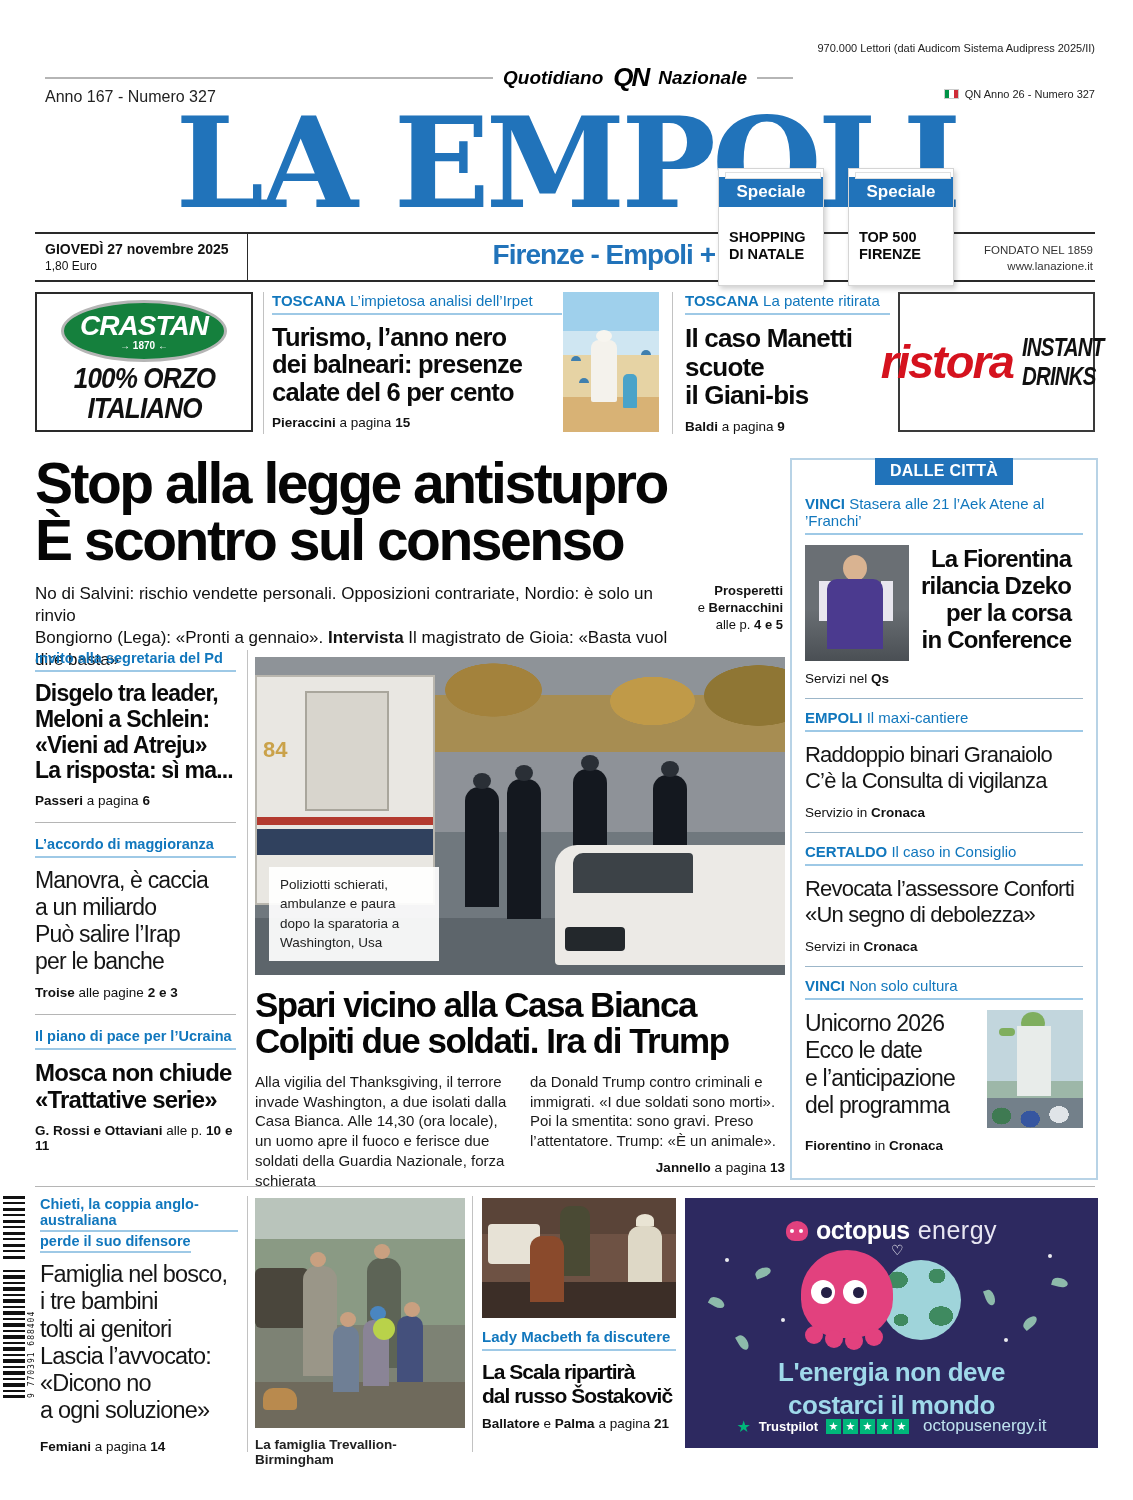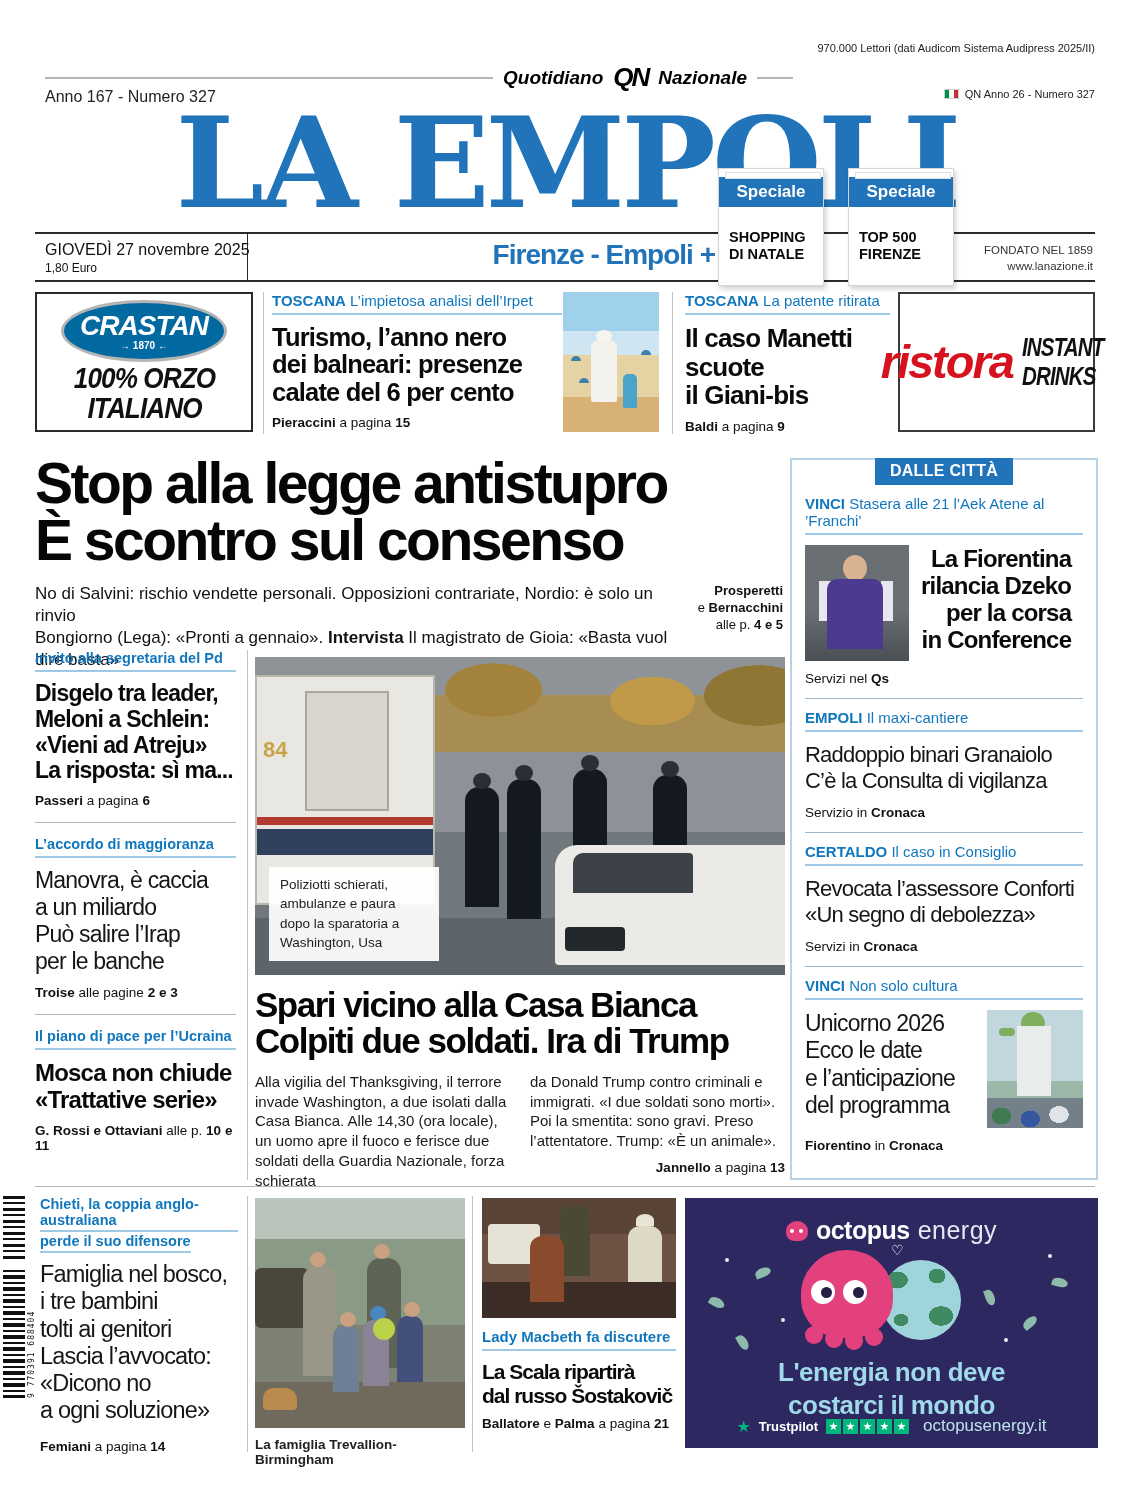--- a/index.html
+++ b/index.html
@@ -34,32 +34,32 @@
   .tab1 { left:718px; } .tab2 { left:848px; }
   .tab .band { margin-top:8px; background:#2173ba; color:#fff; text-align:center;
     font-size:17px; font-weight:700; padding:5px 0; }
   .tab .ttl { margin-top:22px; padding-left:10px; font-size:14.5px; font-weight:700; line-height:1.15; color:#0a0a0a; }
 
   
   .dateline { position:absolute; top:232px; left:35px; right:38px; height:50px;
     border-top:2px solid #2a2a2a; border-bottom:2px solid #2a2a2a; }
   .dateline .vdiv { position:absolute; top:0; bottom:0; width:1px; background:#2a2a2a; }
   .date-cell { position:absolute; left:10px; top:7px; }
-  .date-cell .d { font-size:16px; font-weight:400; }
+  .date-cell .d { font-size:14px; font-weight:700; }
   .date-cell .p { font-size:12px; margin-top:2px; }
   .edition { position:absolute; left:225px; width:455px; top:5px; text-align:right;
     font-size:28px; font-weight:700; letter-spacing:-1px; color:#2173ba; }
   .founded { position:absolute; right:2px; top:9px; text-align:right; font-size:11.5px; color:#333; line-height:1.35; }
 
   
   .strip { position:absolute; top:292px; left:35px; right:38px; height:142px; }
   .strip .vsep { position:absolute; top:0; bottom:0; width:1px; background:#c2c2c2; }
   .crastan { position:absolute; left:0; top:0; width:218px; height:140px; border:2px solid #2a2a2a;
     display:flex; flex-direction:column; align-items:center; justify-content:center; gap:2px; }
-  .crastan .oval { width:166px; height:62px; background:#0369a1; border:3px solid #b5b5b5; border-radius:50%;
+  .crastan .oval { width:166px; height:62px; background:#15803d; border:3px solid #b5b5b5; border-radius:50%;
     display:flex; flex-direction:column; align-items:center; justify-content:center; color:#fff; }
   .crastan .oval .nm { font-size:28px; font-weight:700; font-style:italic; letter-spacing:-1px; line-height:1; }
   .crastan .oval .yr { font-size:10px; font-weight:700; }
   .crastan .orzo { font-size:29px; font-weight:700; font-style:italic; letter-spacing:-1px; line-height:1.02;
     transform:scaleX(0.9); color:#111; text-align:center; }
   .kicker { font-size:15px; color:#1177bd; border-bottom:2px solid #9ec9e6; padding-bottom:4px; margin-bottom:9px; }
   .kicker .tag { font-weight:700; }
   .stripstory-a { position:absolute; left:237px; top:0; width:290px; }
   .stripstory-a .hl { font-size:25.5px; font-weight:700; letter-spacing:-0.8px; line-height:1.07; color:#0a0a0a; }
   .beachphoto { position:absolute; left:528px; top:0; width:96px; height:140px;

